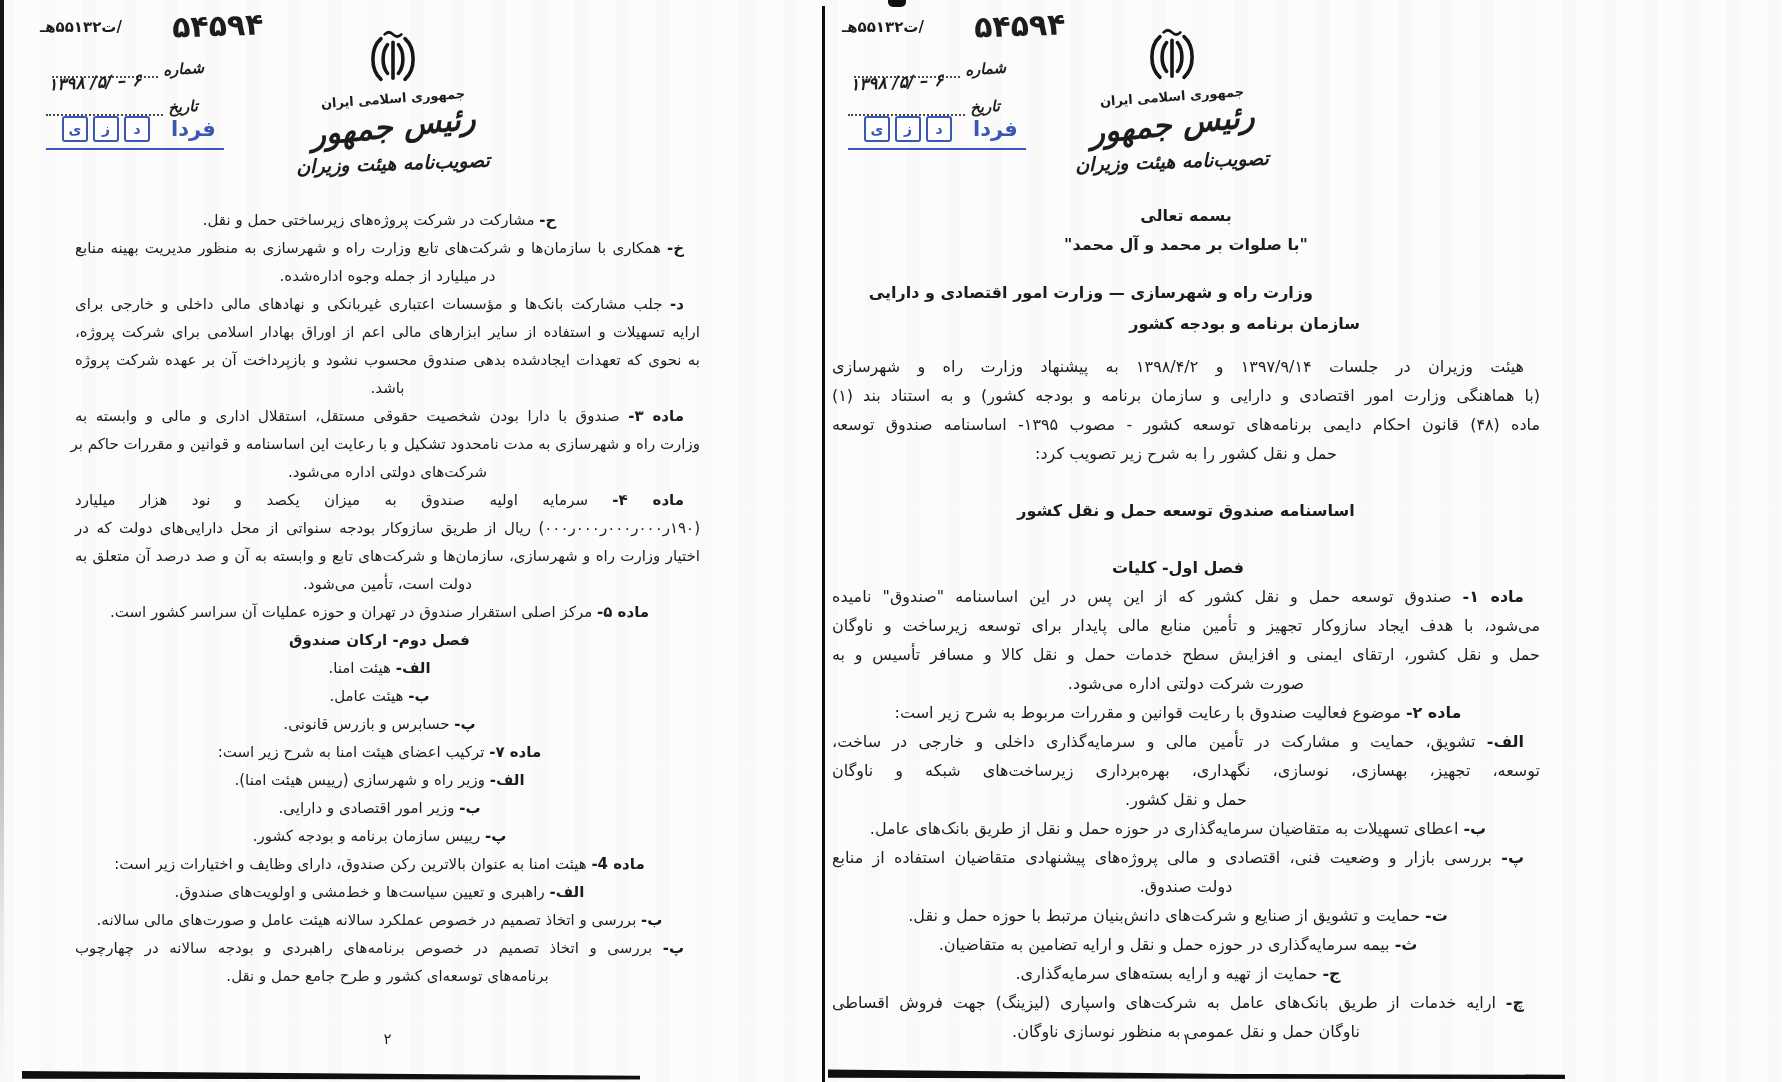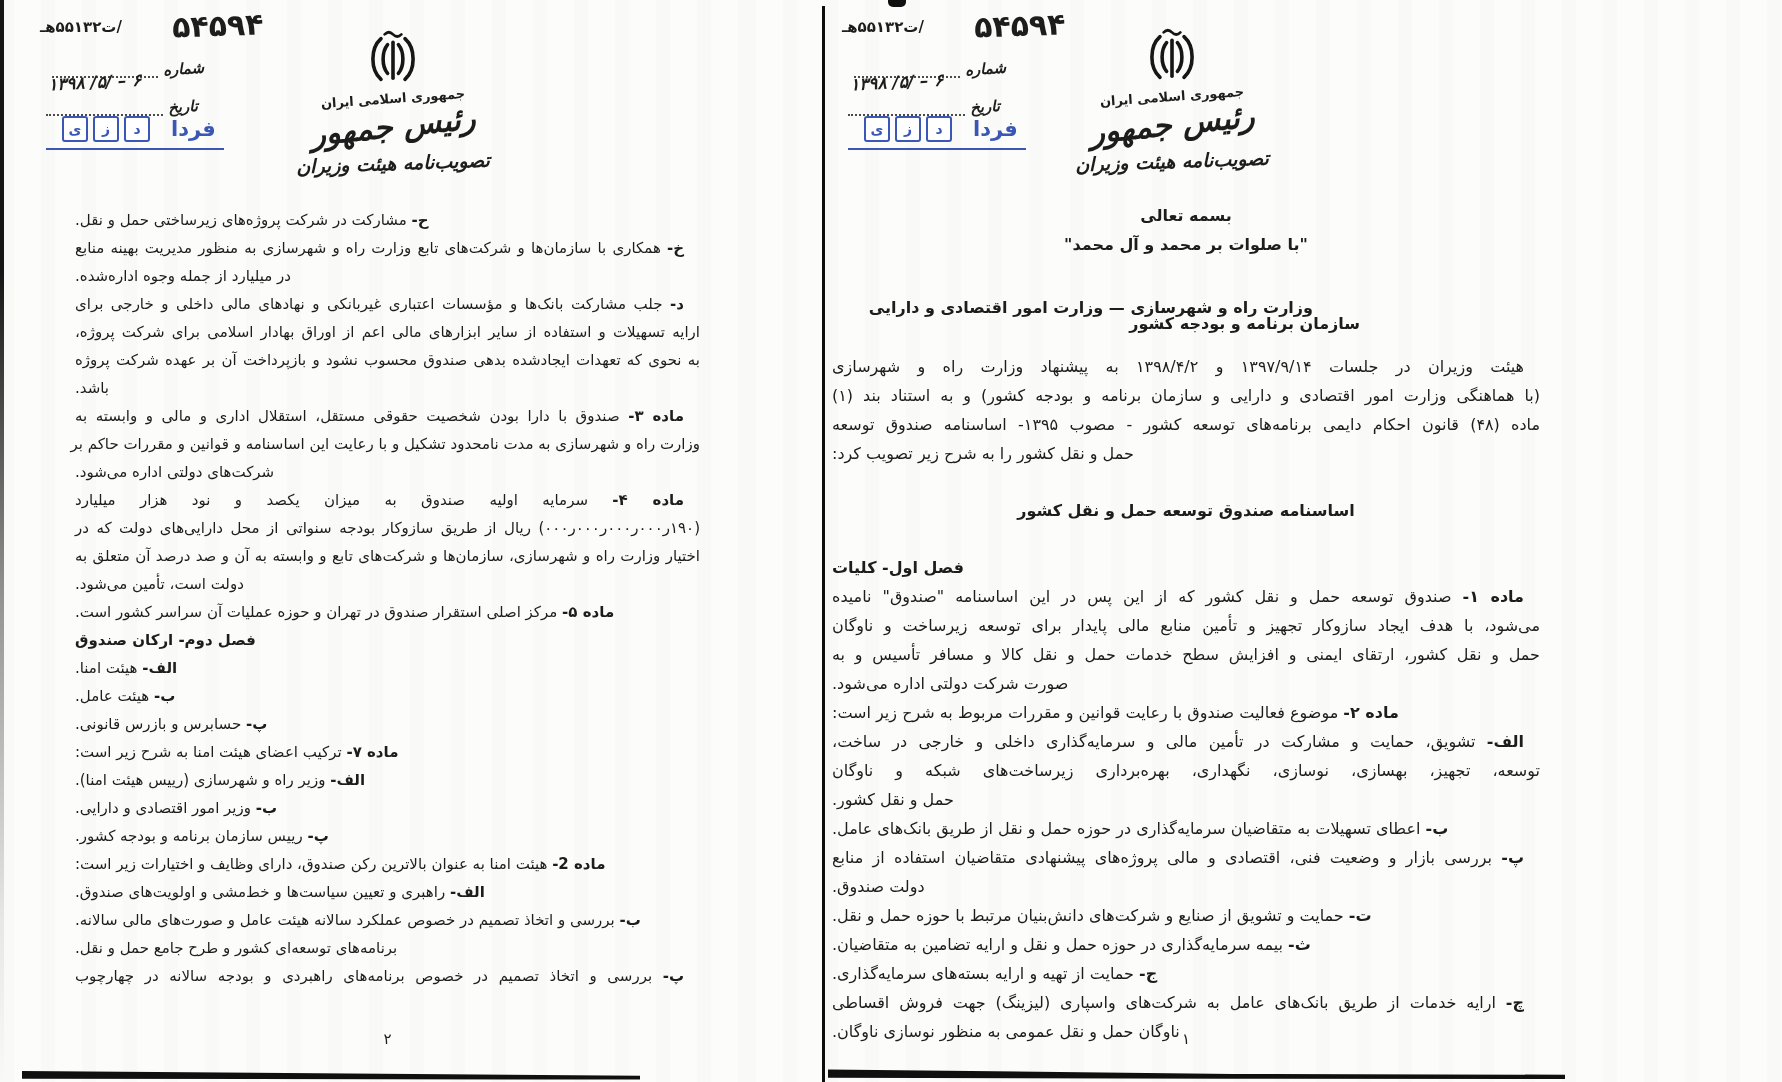--- a/index.html
+++ b/index.html
@@ -60,31 +60,31 @@
   .lh-office{font-size:31px;font-weight:700;font-style:italic;transform:rotate(-6deg);margin-top:2px;letter-spacing:1px;}
   .lh-doctype{font-size:19px;font-weight:700;font-style:italic;transform:rotate(-2deg);margin-top:8px;}
 
   
   .col{position:absolute;top:0;height:100%;}
   .pageR .col{left:90px;width:708px;}
   .pageL .col{left:75px;width:625px;}
   .bismillah{position:absolute;top:206px;width:100%;text-align:center;font-weight:700;font-size:16px;}
   .salawat{position:absolute;top:235px;width:100%;text-align:center;font-weight:700;font-size:16px;}
   .addr{position:absolute;width:100%;box-sizing:border-box;text-align:right;font-weight:700;font-size:16px;white-space:nowrap;}
-  .addr1{top:298px;padding-right:227px;}
+  .addr1{top:283px;padding-right:227px;}
   .addr2{top:314px;padding-right:180px;}
   .bodylines{position:absolute;width:100%;}
   .pageR .bodylines{top:352px;}
   .pageL .bodylines{top:206px;}
   .line{white-space:nowrap;}
   .pageR .line{font-size:16px;line-height:29px;height:29px;}
   .pageL .line{font-size:15px;line-height:28px;height:28px;}
   .line b{font-weight:700;}
   .j{text-align:justify;text-align-last:justify;}
-  .r{text-align:left;}
+  .r{text-align:center;}
   .c{text-align:center;}
   .b{font-weight:700;}
   .ind{padding-right:16px;}
   .mt24{margin-top:28px;}
   .mb24{margin-bottom:24px;}
   .pgnum{position:absolute;top:1030px;width:100%;text-align:center;font-size:15px;}
 </style>
 </head>
 <body>
 
@@ -222,25 +222,25 @@
           <div class="line r">دولت است، تأمین می‌شود.</div>
           <div class="line r ind"><b>ماده ۵-</b> مرکز اصلی استقرار صندوق در تهران و حوزه عملیات آن سراسر کشور است.</div>
           <div class="line r b ind">فصل دوم- ارکان صندوق</div>
           <div class="line r ind"><b>الف-</b> هیئت امنا.</div>
           <div class="line r ind"><b>ب-</b> هیئت عامل.</div>
           <div class="line r ind"><b>پ-</b> حسابرس و بازرس قانونی.</div>
           <div class="line r ind"><b>ماده ۷-</b> ترکیب اعضای هیئت امنا به شرح زیر است:</div>
           <div class="line r ind"><b>الف-</b> وزیر راه و شهرسازی (رییس هیئت امنا).</div>
           <div class="line r ind"><b>ب-</b> وزیر امور اقتصادی و دارایی.</div>
           <div class="line r ind"><b>پ-</b> رییس سازمان برنامه و بودجه کشور.</div>
-          <div class="line r ind"><b>ماده 2-</b> هیئت امنا به عنوان بالاترین رکن صندوق، دارای وظایف و اختیارات زیر است:</div>
+          <div class="line r ind"><b>ماده 4-</b> هیئت امنا به عنوان بالاترین رکن صندوق، دارای وظایف و اختیارات زیر است:</div>
           <div class="line r ind"><b>الف-</b> راهبری و تعیین سیاست‌ها و خط‌مشی و اولویت‌های صندوق.</div>
           <div class="line r ind"><b>ب-</b> بررسی و اتخاذ تصمیم در خصوص عملکرد سالانه هیئت عامل و صورت‌های مالی سالانه.</div>
+          <div class="line j ind"><b>پ-</b> بررسی و اتخاذ تصمیم در خصوص برنامه‌های راهبردی و بودجه سالانه در چهارچوب</div>
           <div class="line r">برنامه‌های توسعه‌ای کشور و طرح جامع حمل و نقل.</div>
-          <div class="line j ind"><b>پ-</b> بررسی و اتخاذ تصمیم در خصوص برنامه‌های راهبردی و بودجه سالانه در چهارچوب</div>
         </div>
       <div class="pgnum">۲</div>
     </div>
 
     <div class="wedge"></div>
   </div>
 
 </div>
 
 </body></html>

